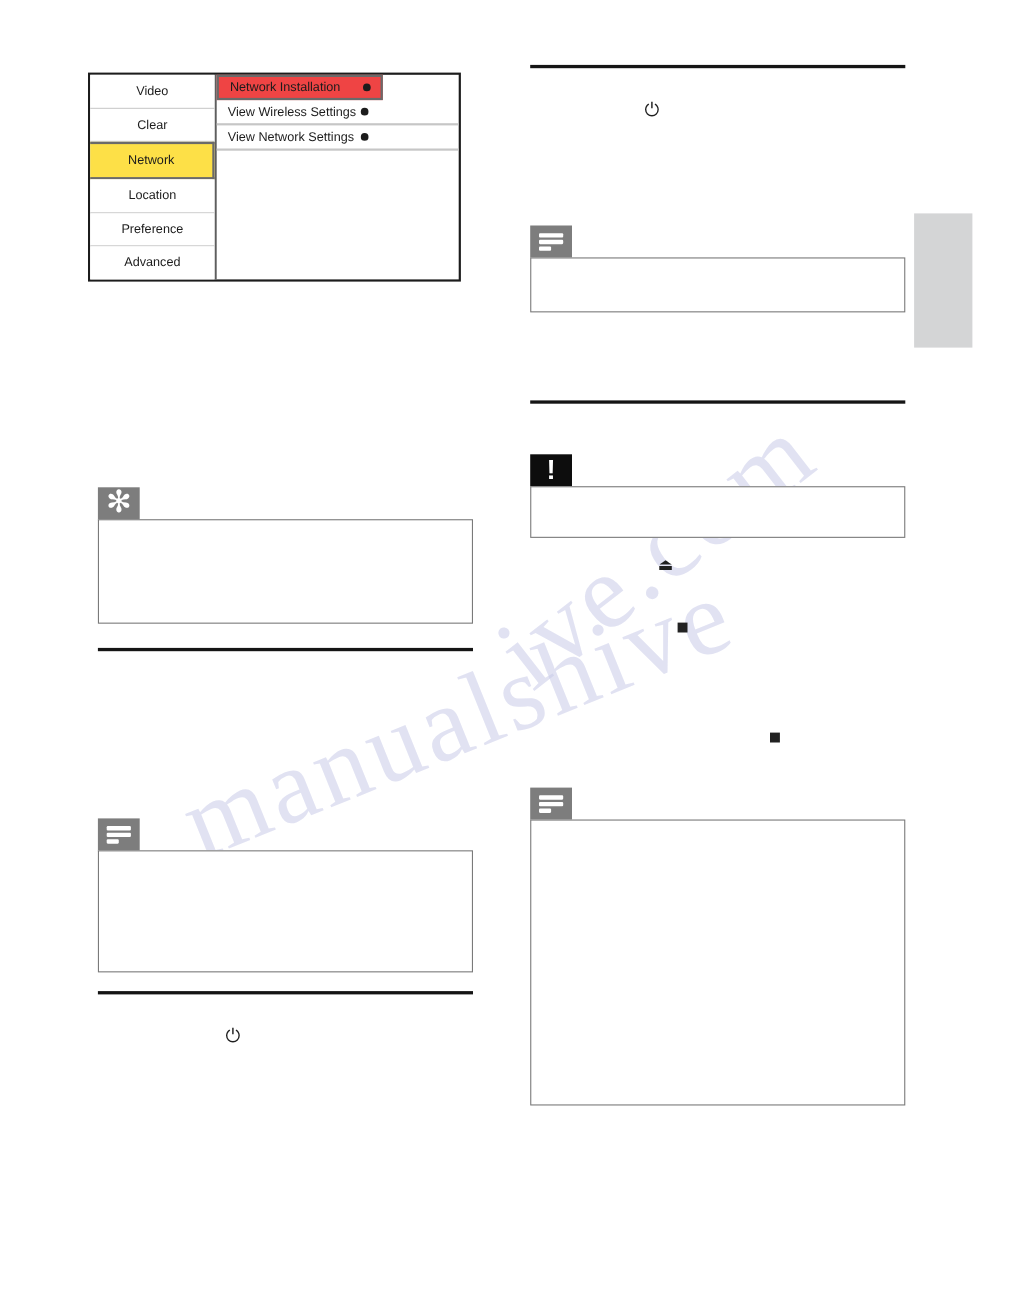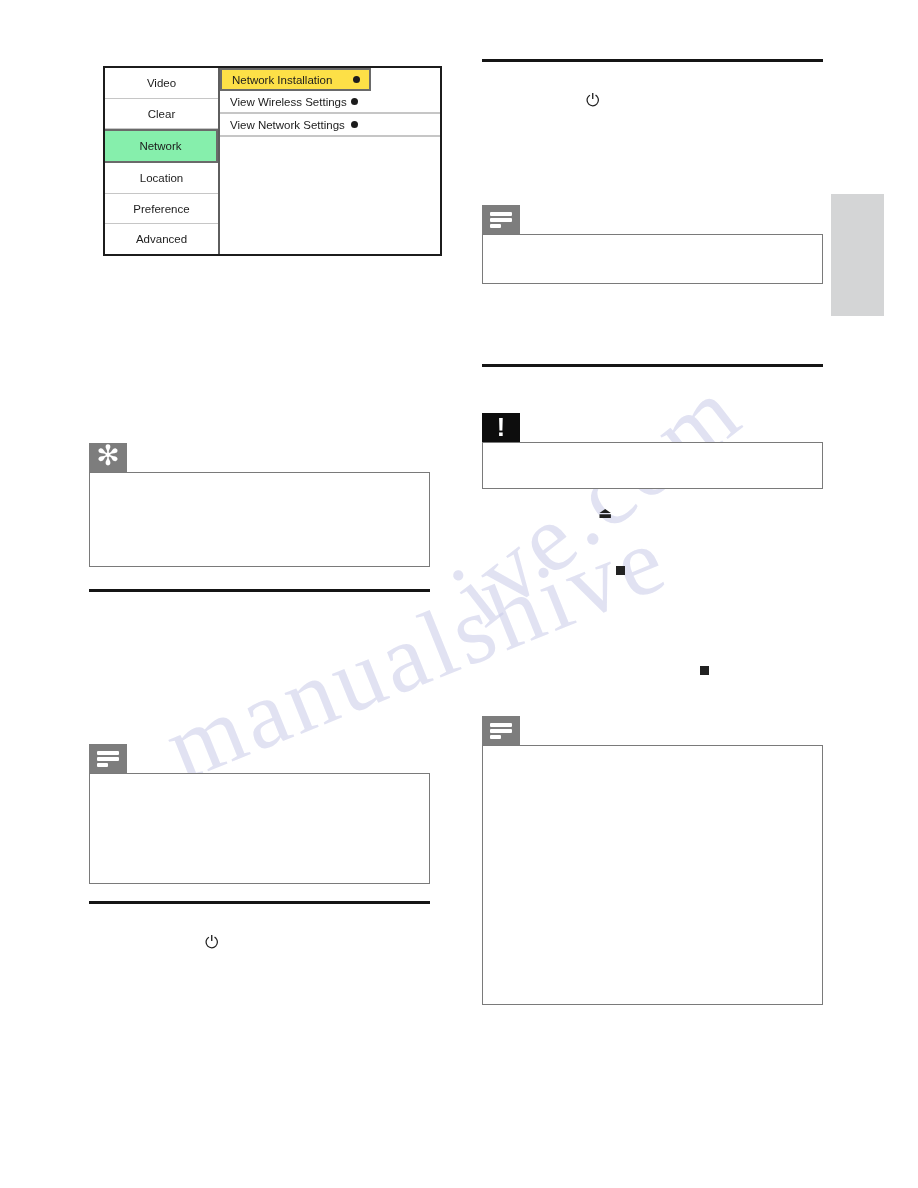--- a/index.html
+++ b/index.html
@@ -54,21 +54,21 @@
     right: 34px;
     top: 194px;
     width: 53px;
     height: 122px;
     background: #d4d5d6;
   }
 
   
   #menu-figure {
     position: absolute;
-    left: 103px;
+    left: 80px;
     top: 66px;
     width: 339px;
     height: 190px;
     border: 2px solid #1c1c1c;
     background: #ffffff;
     box-sizing: border-box;
     display: flex;
   }
   #menu-left {
     width: 115px;
@@ -83,21 +83,21 @@
     align-items: center;
     justify-content: center;
     font-size: 11.5px;
     color: #1c1c1c;
     border-bottom: 1.5px solid #c6c6c6;
     box-sizing: border-box;
     background: #ffffff;
   }
   .menu-cat:last-child { border-bottom: none; }
   .menu-cat.selected {
-    background: #86efac;
+    background: #fde047;
     border: 2px solid #6a6a6a;
     border-left: none;
     box-sizing: border-box;
   }
 
   #menu-right {
     flex: 1;
     position: relative;
     box-sizing: border-box;
     padding-top: 0;
@@ -118,21 +118,21 @@
   }
   .menu-opt .opt-bullet {
     position: absolute;
     left: 131px;
     width: 7px;
     height: 7px;
     border-radius: 50%;
     background: #1c1c1c;
   }
   .menu-opt.selected {
-    background: #fde047;
+    background: #ef4444;
     border: 2px solid #6a6a6a;
     width: 151px;
   }
 
   
   .callout { position: absolute; }
   .callout-tab {
     width: 38px;
     height: 30px;
     display: flex;

